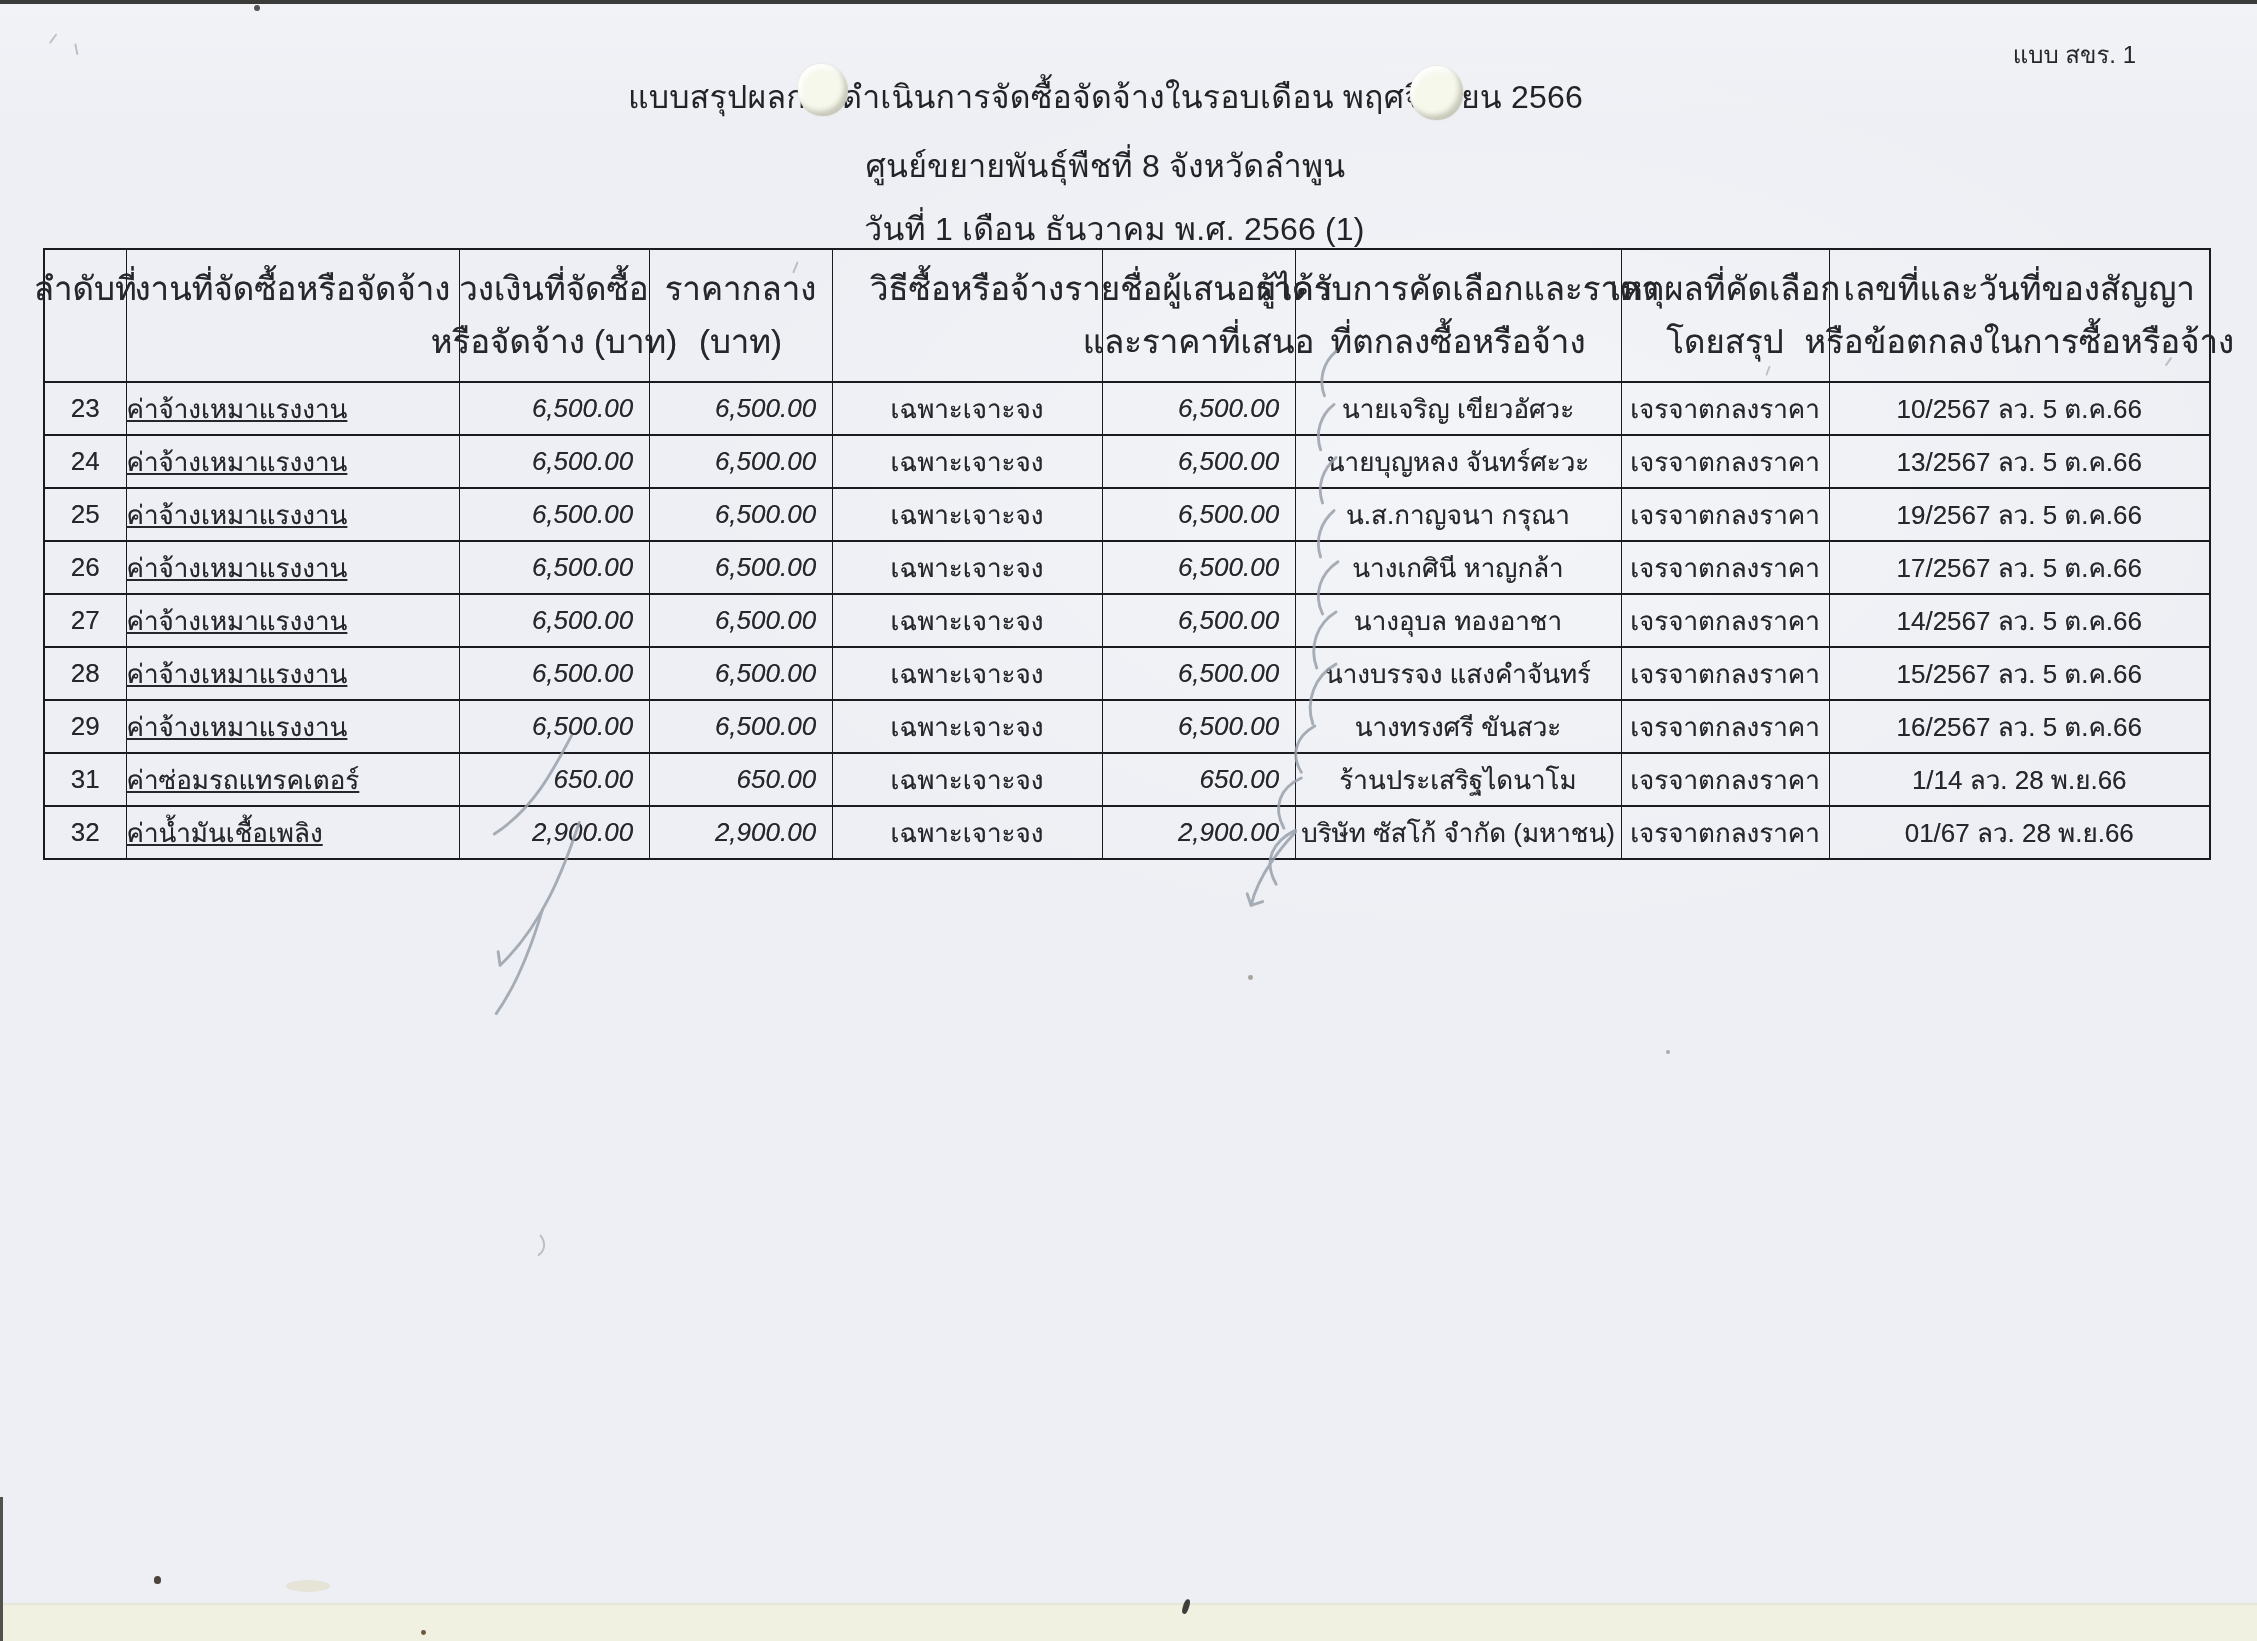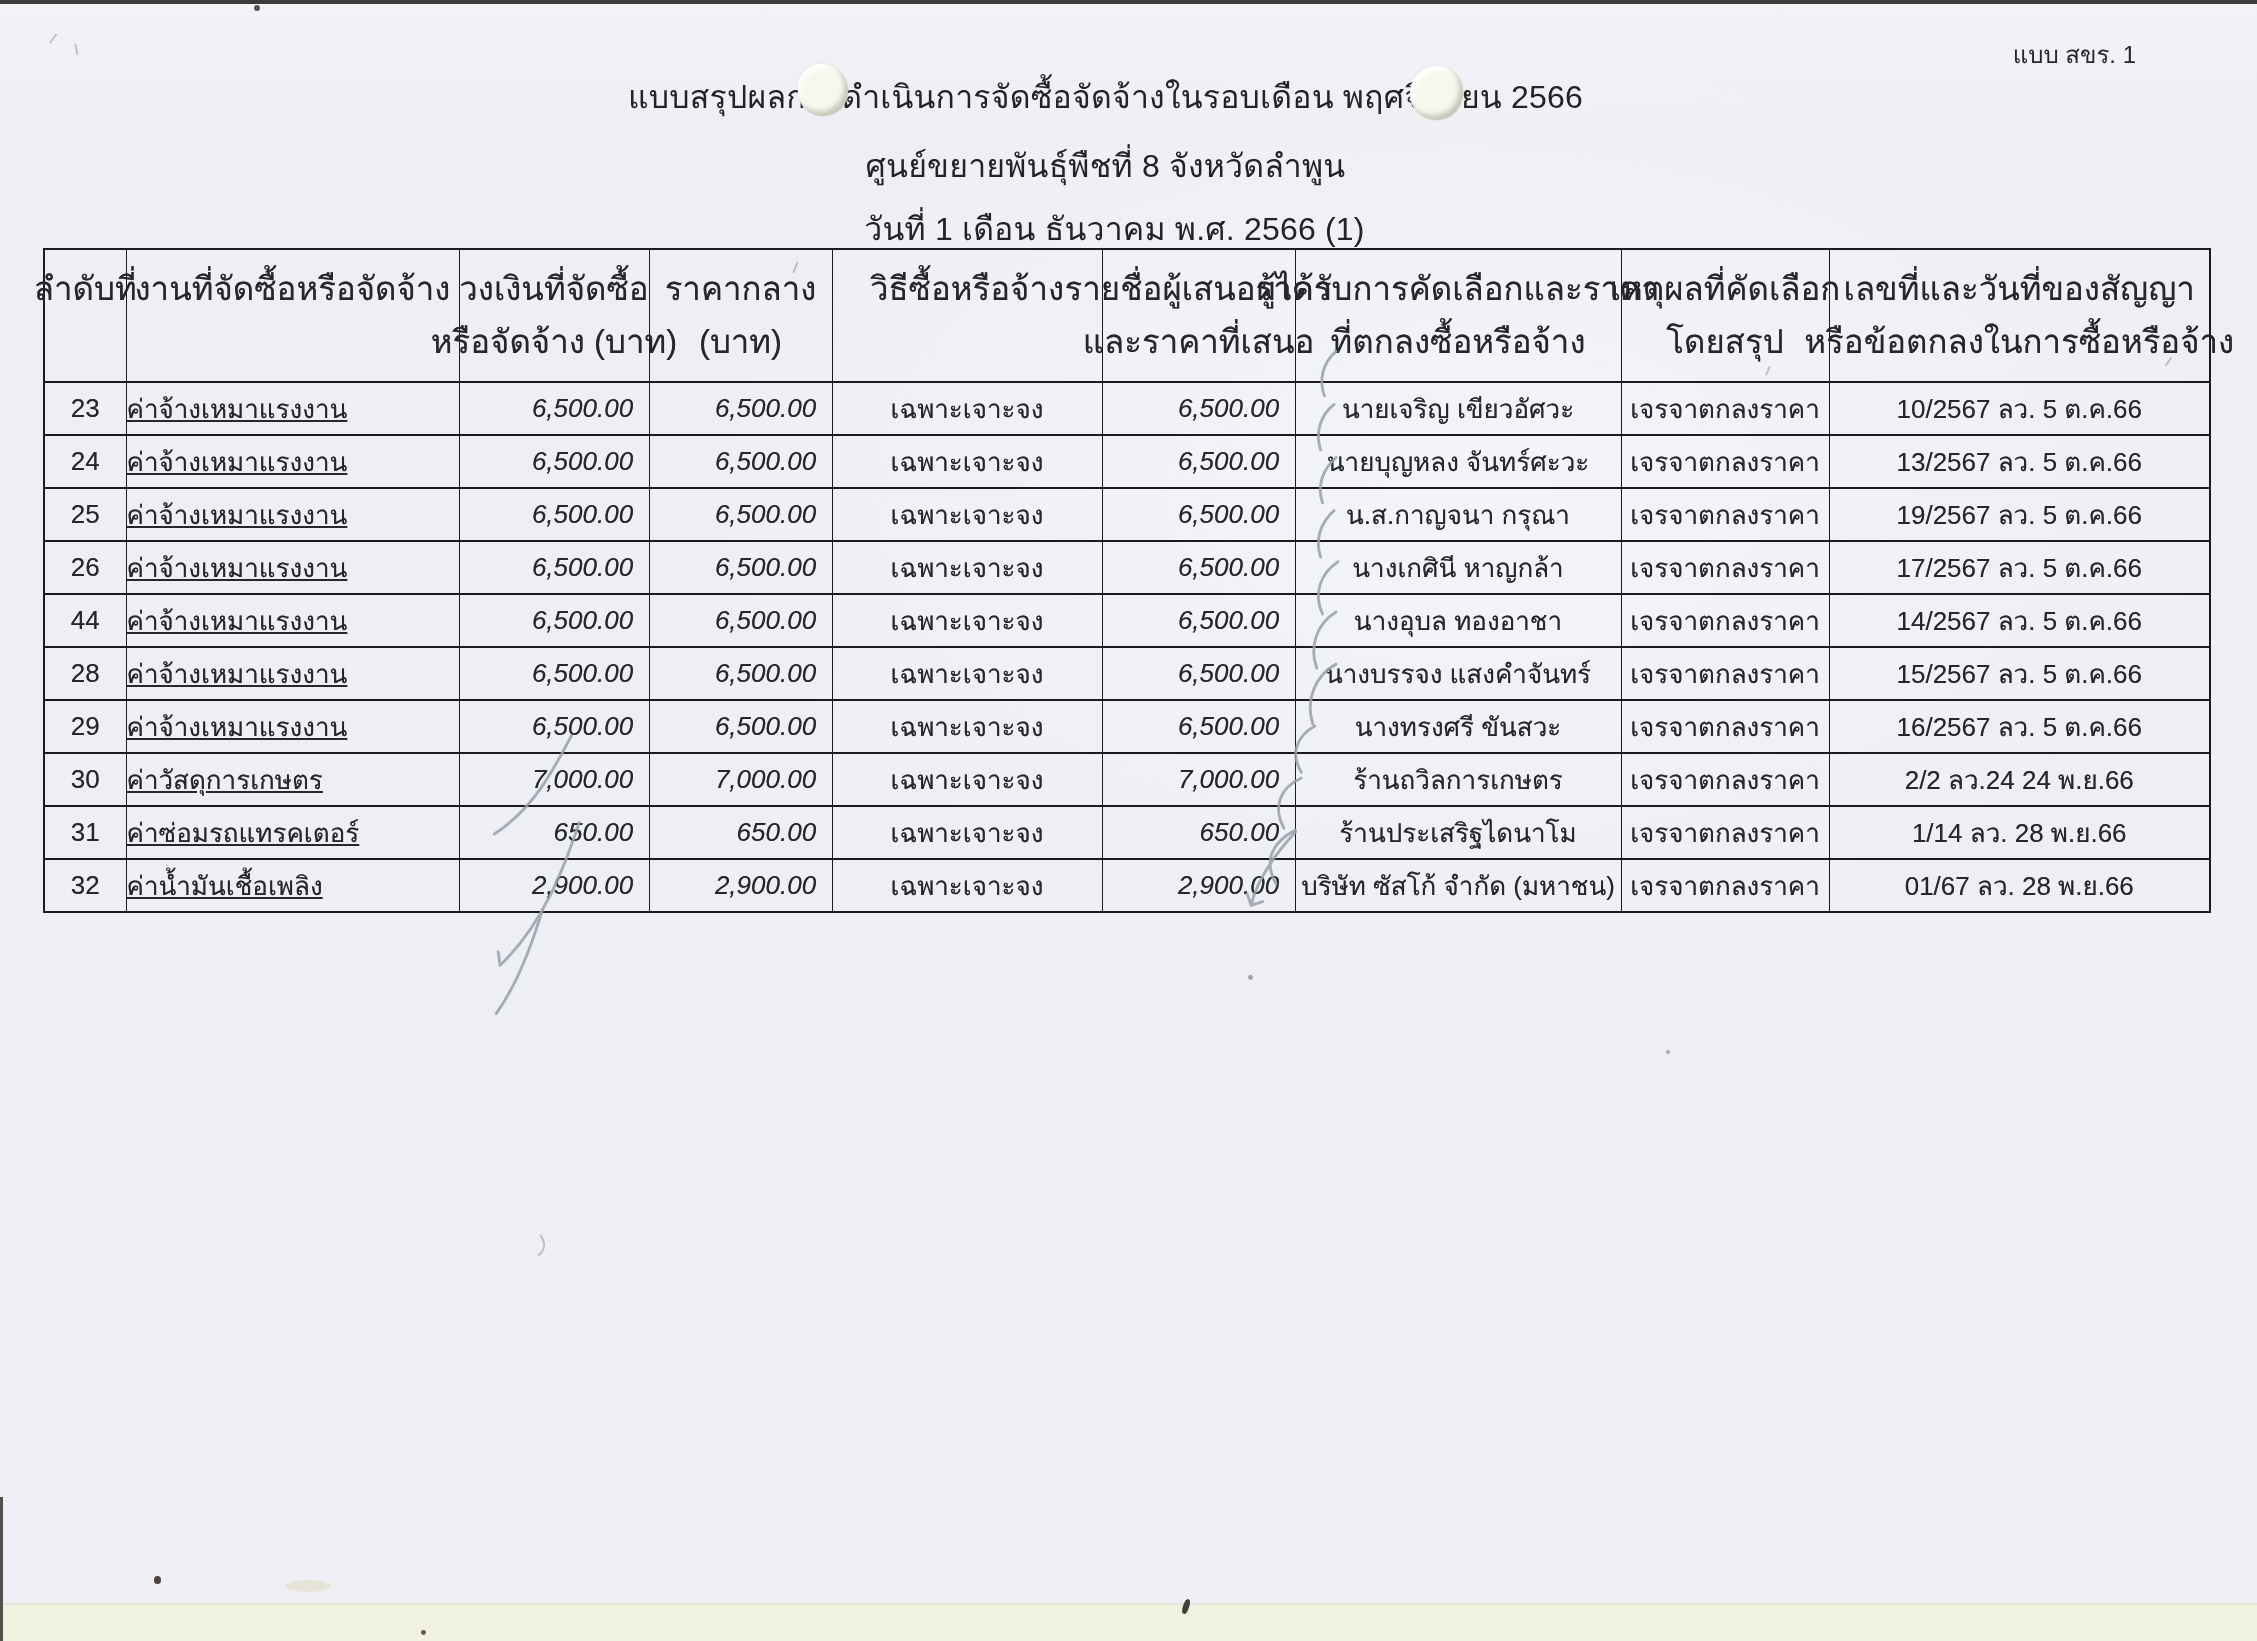--- a/index.html
+++ b/index.html
@@ -172,21 +172,21 @@
         <td class="a-left">ค่าจ้างเหมาแรงงาน</td>
         <td class="a-right">6,500.00</td>
         <td class="a-right">6,500.00</td>
         <td class="a-center">เฉพาะเจาะจง</td>
         <td class="a-right">6,500.00</td>
         <td class="a-center">นางเกศินี หาญกล้า</td>
         <td class="a-center">เจรจาตกลงราคา</td>
         <td class="a-center">17/2567 ลว. 5 ต.ค.66</td>
       </tr>
       <tr>
-        <td class="a-center">44</td>
+        <td class="a-center">27</td>
         <td class="a-left">ค่าจ้างเหมาแรงงาน</td>
         <td class="a-right">6,500.00</td>
         <td class="a-right">6,500.00</td>
         <td class="a-center">เฉพาะเจาะจง</td>
         <td class="a-right">6,500.00</td>
         <td class="a-center">นางอุบล ทองอาชา</td>
         <td class="a-center">เจรจาตกลงราคา</td>
         <td class="a-center">14/2567 ลว. 5 ต.ค.66</td>
       </tr>
       <tr>
@@ -203,31 +203,20 @@
       <tr>
         <td class="a-center">29</td>
         <td class="a-left">ค่าจ้างเหมาแรงงาน</td>
         <td class="a-right">6,500.00</td>
         <td class="a-right">6,500.00</td>
         <td class="a-center">เฉพาะเจาะจง</td>
         <td class="a-right">6,500.00</td>
         <td class="a-center">นางทรงศรี ขันสวะ</td>
         <td class="a-center">เจรจาตกลงราคา</td>
         <td class="a-center">16/2567 ลว. 5 ต.ค.66</td>
-      </tr>
-      <tr>
-        <td class="a-center">30</td>
-        <td class="a-left">ค่าวัสดุการเกษตร</td>
-        <td class="a-right">7,000.00</td>
-        <td class="a-right">7,000.00</td>
-        <td class="a-center">เฉพาะเจาะจง</td>
-        <td class="a-right">7,000.00</td>
-        <td class="a-center">ร้านถวิลการเกษตร</td>
-        <td class="a-center">เจรจาตกลงราคา</td>
-        <td class="a-center">2/2 ลว.24 24 พ.ย.66</td>
       </tr>
       <tr>
         <td class="a-center">31</td>
         <td class="a-left">ค่าซ่อมรถแทรคเตอร์</td>
         <td class="a-right">650.00</td>
         <td class="a-right">650.00</td>
         <td class="a-center">เฉพาะเจาะจง</td>
         <td class="a-right">650.00</td>
         <td class="a-center">ร้านประเสริฐไดนาโม</td>
         <td class="a-center">เจรจาตกลงราคา</td>

